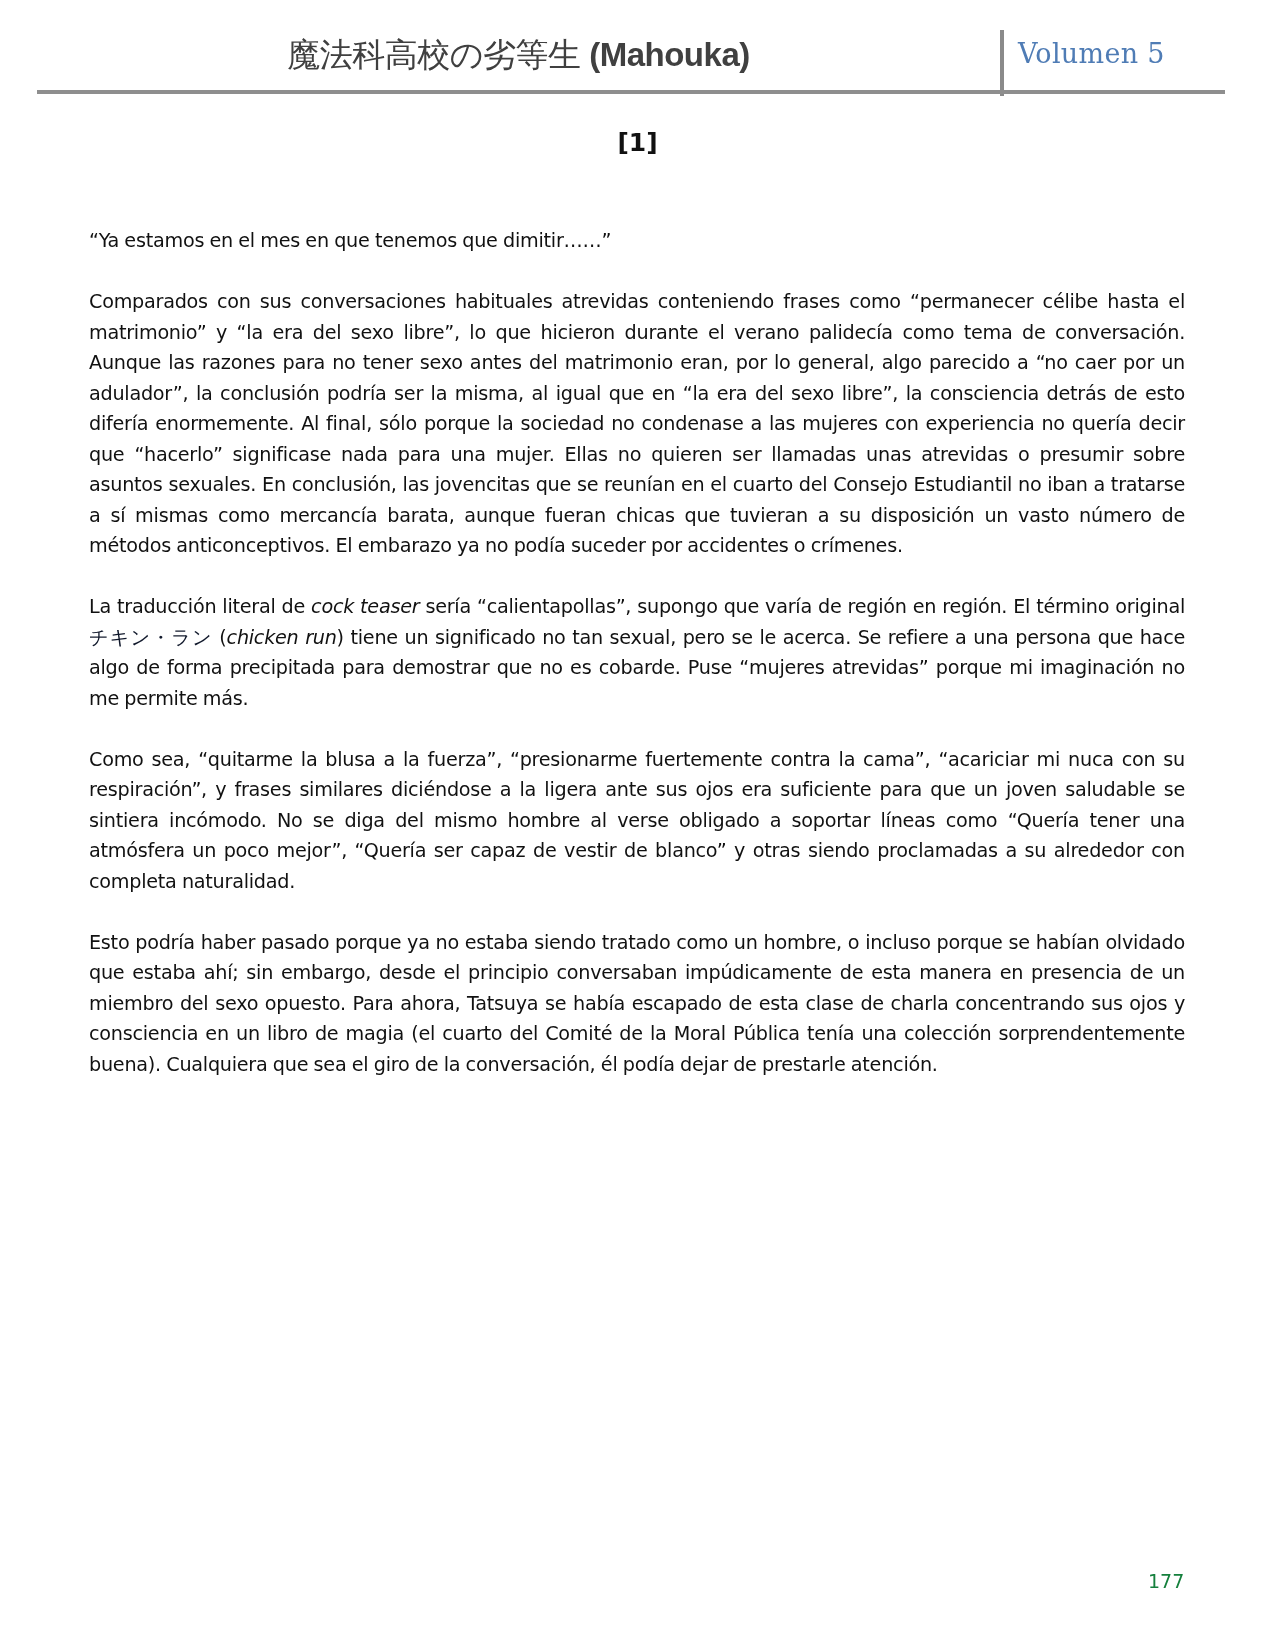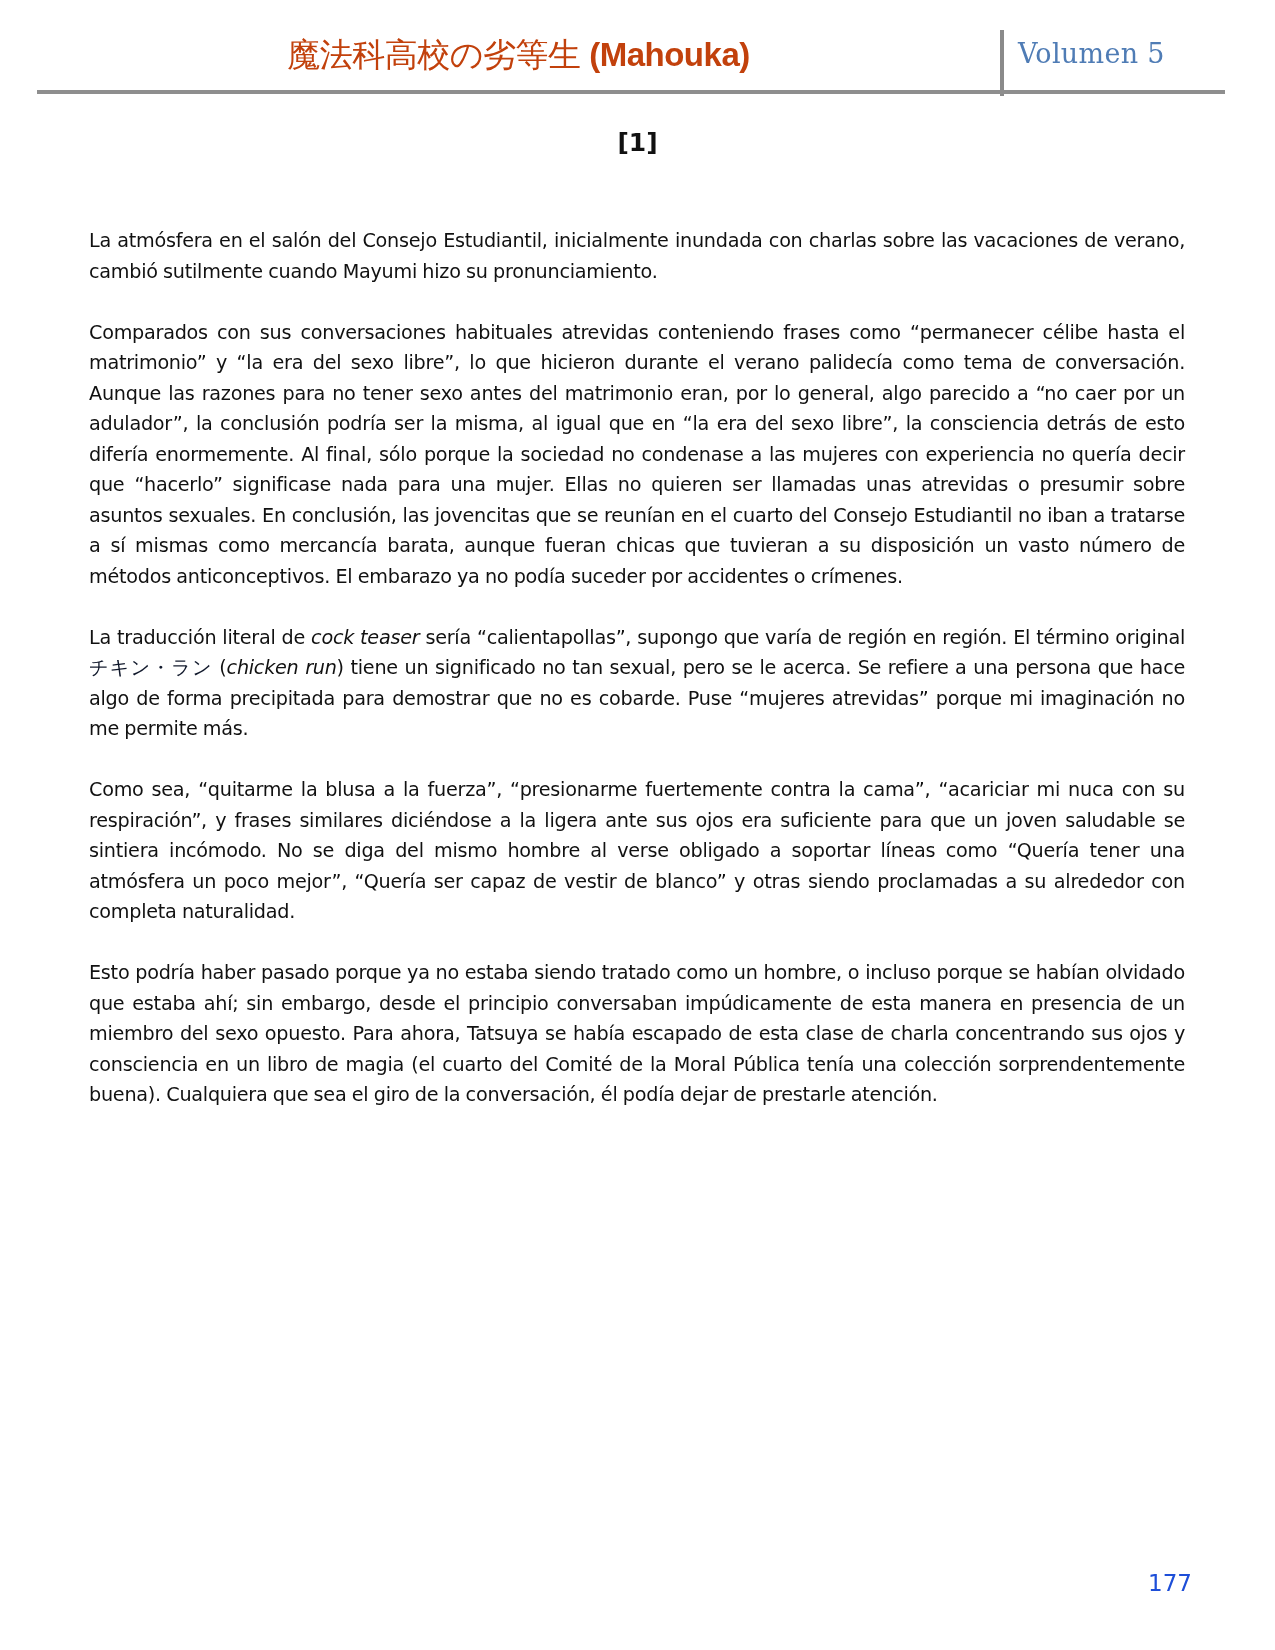--- a/index.html
+++ b/index.html
@@ -1,46 +1,46 @@
 <!DOCTYPE html>
 <html><head>
 <meta charset="utf-8">
 <style>
   html, body { margin: 0; padding: 0; background: #ffffff; }
   body { width: 1275px; height: 1650px; position: relative; overflow: hidden;
          font-family: "DejaVu Sans", sans-serif; color: #111; }
   .header-title { position: absolute; left: 37px; width: 963px; top: 33px; text-align: center;
-         font-family: "Liberation Sans", sans-serif; font-size: 33px; color: #c2410c; letter-spacing: -0.5px; }
+         font-family: "Liberation Sans", sans-serif; font-size: 33px; color: #404040; letter-spacing: -0.5px; }
   .header-title .latin { font-weight: bold; }
   .header-volume { position: absolute; left: 1018px; top: 38px; font-family: "DejaVu Serif", serif;
          font-weight: normal; font-size: 27px; color: #4f7cb5; letter-spacing: 0.3px; }
   .header-divider { position: absolute; left: 1000px; top: 30px; width: 4px; height: 66px; background: #8a8a8a; }
   .header-rule { position: absolute; left: 37px; top: 90px; width: 1188px; height: 4px; background: #8e8e8e; }
   .chapter { position: absolute; left: 0; width: 1275px; top: 128px; text-align: center;
          font-family: "DejaVu Sans", sans-serif; font-weight: bold; font-size: 25px; color: #111; }
   .body { position: absolute; left: 89px; width: 1096px; top: 226px; }
   .para { margin: 0 0 30.5px 0; font-size: 19.2px; line-height: 30.5px; text-align: justify;
           letter-spacing: -0.25px; word-spacing: -0.5px; }
   .jp { font-family: "DejaVu Serif", serif; font-weight: 300; color: #0f172a; }
-  .page-number { position: absolute; left: 1148px; top: 1570px; font-size: 23px; color: #1d4ed8; }
+  .page-number { position: absolute; left: 1148px; top: 1570px; font-size: 19px; color: #15803d; }
 </style>
 </head>
 <body>
 
 <div class="header-title">
   <span>魔法科高校の劣等生</span>
   <span class="latin">(Mahouka)</span>
 </div>
 <div class="header-divider"></div>
 <div class="header-volume">Volumen 5</div>
 <div class="header-rule"></div>
 
 <div class="chapter">[1]</div>
 
 <div class="body" id="body">
-    <p class="para"><span>La atmósfera en el salón del Consejo Estudiantil, inicialmente inundada con charlas sobre las vacaciones de verano, cambió sutilmente cuando Mayumi hizo su pronunciamiento.</span></p>
+    <p class="para"><span>“Ya estamos en el mes en que tenemos que dimitir……”</span></p>
     <p class="para"><span>Comparados con sus conversaciones habituales atrevidas conteniendo frases como “permanecer célibe hasta el matrimonio” y “la era del sexo libre”, lo que hicieron durante el verano palidecía como tema de conversación. Aunque las razones para no tener sexo antes del matrimonio eran, por lo general, algo parecido a “no caer por un adulador”, la conclusión podría ser la misma, al igual que en “la era del sexo libre”, la consciencia detrás de esto difería enormemente. Al final, sólo porque la sociedad no condenase a las mujeres con experiencia no quería decir que “hacerlo” significase nada para una mujer. Ellas no quieren ser llamadas unas atrevidas o presumir sobre asuntos sexuales. En conclusión, las jovencitas que se reunían en el cuarto del Consejo Estudiantil no iban a tratarse a sí mismas como mercancía barata, aunque fueran chicas que tuvieran a su disposición un vasto número de métodos anticonceptivos. El embarazo ya no podía suceder por accidentes o crímenes.</span></p>
     <p class="para"><span>La traducción literal de </span><span style="font-style: italic;">cock teaser</span><span> sería “calientapollas”, supongo que varía de región en región. El término original</span><span class="jp">チキン・ラン</span><span> (</span><span style="font-style: italic;">chicken run</span><span>) tiene un significado no tan sexual, pero se le acerca. Se refiere a una persona que hace algo de forma precipitada para demostrar que no es cobarde. Puse “mujeres atrevidas” porque mi imaginación no me permite más.</span></p>
     <p class="para"><span>Como sea, “quitarme la blusa a la fuerza”, “presionarme fuertemente contra la cama”, “acariciar mi nuca con su respiración”, y frases similares diciéndose a la ligera ante sus ojos era suficiente para que un joven saludable se sintiera incómodo. No se diga del mismo hombre al verse obligado a soportar líneas como “Quería tener una atmósfera un poco mejor”, “Quería ser capaz de vestir de blanco” y otras siendo proclamadas a su alrededor con completa naturalidad.</span></p>
     <p class="para"><span>Esto podría haber pasado porque ya no estaba siendo tratado como un hombre, o incluso porque se habían olvidado que estaba ahí; sin embargo, desde el principio conversaban impúdicamente de esta manera en presencia de un miembro del sexo opuesto. Para ahora, Tatsuya se había escapado de esta clase de charla concentrando sus ojos y consciencia en un libro de magia (el cuarto del Comité de la Moral Pública tenía una colección sorprendentemente buena). Cualquiera que sea el giro de la conversación, él podía dejar de prestarle atención.</span></p>
   </div>
 
 <div class="page-number">177</div>
 
 </body></html>

